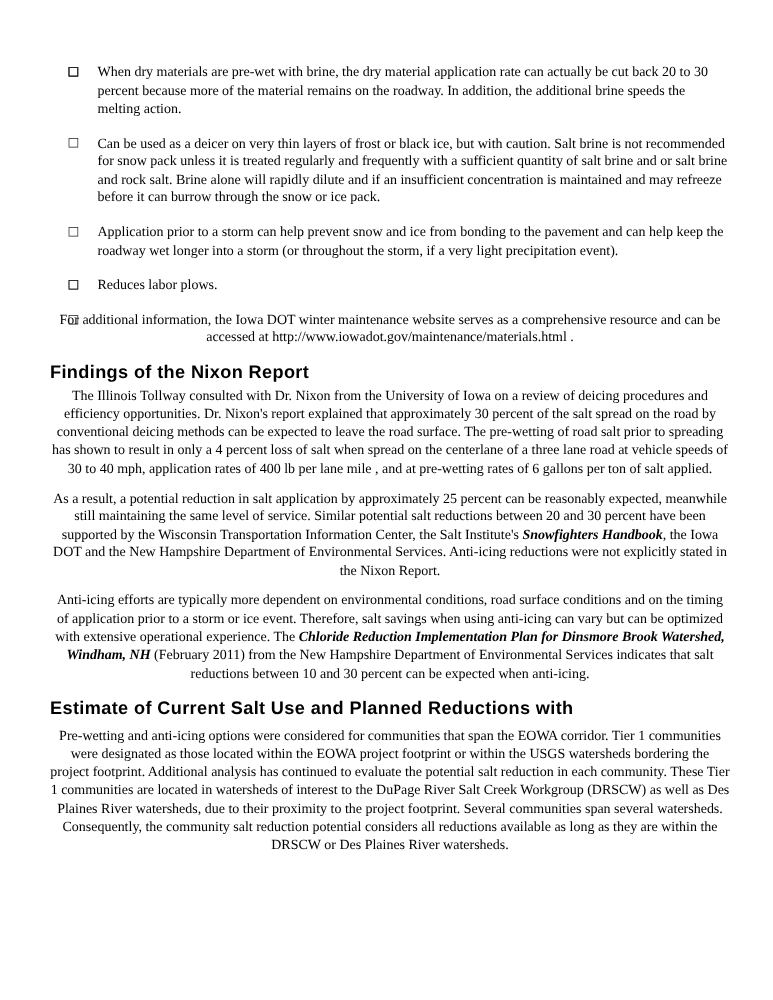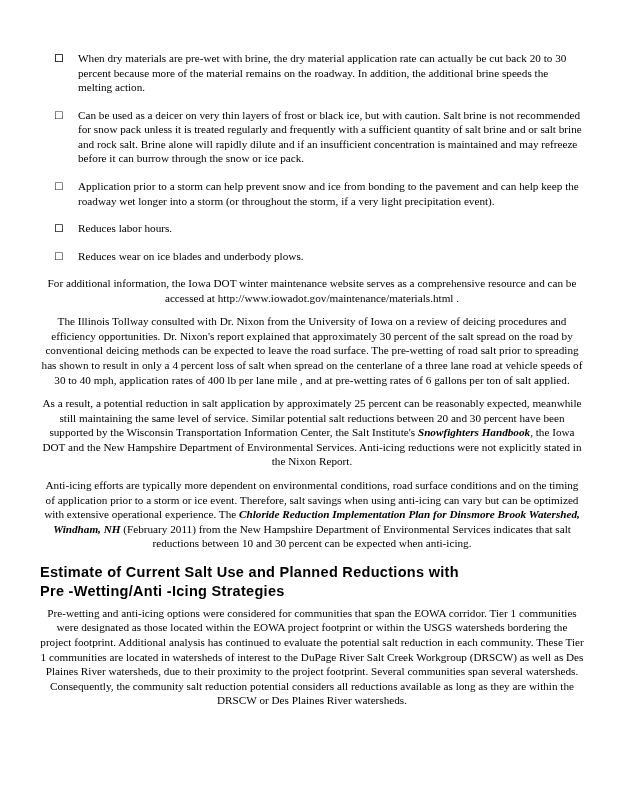--- a/index.html
+++ b/index.html
@@ -91,35 +91,34 @@
   <ul class="bullets">
     <li>
       <span class="marker">□</span>
       <span>Application prior to a storm can help prevent snow and ice from bonding to the pavement and can help keep the roadway  wet  longer into a storm (or  throughout the storm, if a very light precipitation event).</span>
     </li>
     <li>
       <span class="marker">□</span>
     </li>
     <li>
       <span class="marker">□</span>
-      <span>Reduces labor hours.</span>
+      <span>Reduces labor plows.</span>
     </li>
     <li>
       <span class="marker">□</span>
-      <span>Reduces wear on ice blades  and underbody plows.</span>
     </li>
   </ul>
 
   <p class="body">For additional information, the Iowa DOT winter maintenance website  serves  as a comprehensive resource  and can be  accessed  at http://www.iowadot.gov/maintenance/materials.html  .</p>
 
+  <h2 class="heading">Findings  of  the  Nixon  Report</h2>
 
   <p class="body">The Illinois Tollway consulted  with Dr. Nixon from the University of Iowa on a review of deicing procedures  and efficiency opportunities. Dr. Nixon's report explained that approximately 30 percent of  the salt  spread  on the road by conventional deicing  methods can be  expected  to leave  the road surface.  The pre-wetting of road salt prior to spreading  has shown to result  in only a 4 percent  loss of salt when  spread  on the centerlane of a three  lane road at vehicle speeds  of 30 to 40 mph,  application rates  of 400 lb per lane mile  , and  at pre-wetting rates  of 6 gallons per ton of salt  applied.</p>
   <p class="body"><span>As a  result,  a potential reduction  in salt  application by approximately 25 percent  can be  reasonably expected, meanwhile still maintaining the same  level of service. Similar potential  salt reductions between  20 and 30 percent have been  supported  by the Wisconsin Transportation Information Center, the Salt Institute's <em>Snowfighters Handbook</em>, the Iowa DOT and  the New Hampshire Department of Environmental Services.  Anti-icing reductions were not explicitly stated  in the Nixon Report.</span></p>
   <p class="body"><span>Anti-icing efforts are  typically more  dependent  on environmental conditions, road surface  conditions and  on the timing of application prior to a storm or ice event. Therefore, salt  savings when  using anti-icing can vary but  can be  optimized with extensive operational experience. The <em>Chloride Reduction Implementation Plan for Dinsmore Brook Watershed,  Windham, NH</em> (February 2011) from the New Hampshire Department of Environmental Services indicates that salt  reductions between 10 and 30 percent can be  expected when  anti-icing.</span></p>
 
   <h2 class="heading two-line">
     <span>Estimate  of  Current  Salt  Use  and  Planned  Reductions  with</span><br>
-    <span>Pre -Wetting/Anti -Icing  Strategies</span>
   </h2>
 
   <p class="body">Pre-wetting and anti-icing options were  considered  for communities that span the EOWA corridor.  Tier 1 communities were  designated  as  those located within the EOWA project footprint or within the USGS watersheds bordering  the project footprint. Additional analysis has continued to evaluate the potential salt reduction  in each community. These Tier 1 communities  are  located in watersheds  of interest to the DuPage River Salt  Creek Workgroup (DRSCW) as well as  Des Plaines River watersheds,  due  to  their proximity to the project footprint. Several communities span several watersheds.   Consequently,  the community salt  reduction  potential considers all reductions available as long as they are within the DRSCW or Des Plaines River watersheds.</p>
 
 </div>
 
 </body></html>

